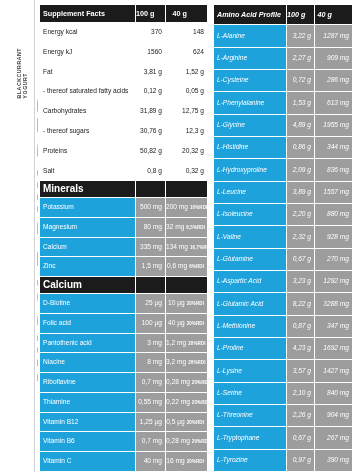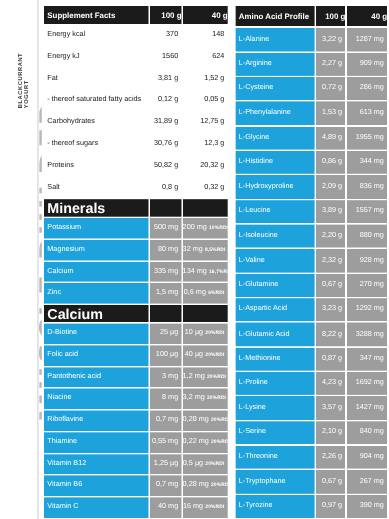--- a/index.html
+++ b/index.html
@@ -71,47 +71,47 @@
     padding:4px 1px 0 1px;
     box-sizing:border-box;
   }
   .tbl{
     border-collapse:collapse;
     table-layout:fixed;
     font-size:6.6px;
     line-height:1;
   }
   .tbl.left{width:168px;}
-  .tbl.right{width:139px;}
+  .tbl.right{width:139px;font-style:italic;}
 
   .tbl td{
     padding:0;
     height:15.4px;
     vertical-align:middle;
     border:1px solid #ffffff;
     white-space:nowrap;
     overflow:hidden;
   }
 
   
   tr.hdr td{
     background:#1b1b1b;
     color:#ffffff;
     font-weight:bold;
     font-size:7.2px;
     height:14px;
   }
   tr.hdr td.c-name{padding-left:3px;text-align:left;}
-  tr.hdr td.c-v1, tr.hdr td.c-v2{text-align:right;padding-right:0;}
+  tr.hdr td.c-v1, tr.hdr td.c-v2{text-align:right;padding-right:20px;}
 
   tr.sect td{
     background:#1b1b1b;
     color:#ffffff;
     font-weight:bold;
-    font-size:13px;
+    font-size:10px;
     height:13px;
   }
   tr.sect td.c-name{padding-left:3px;text-align:left;}
 
   
   tr.plain td{
     background:#ffffff;
     color:#1b1b1b;
     border-color:#ffffff;
   }

